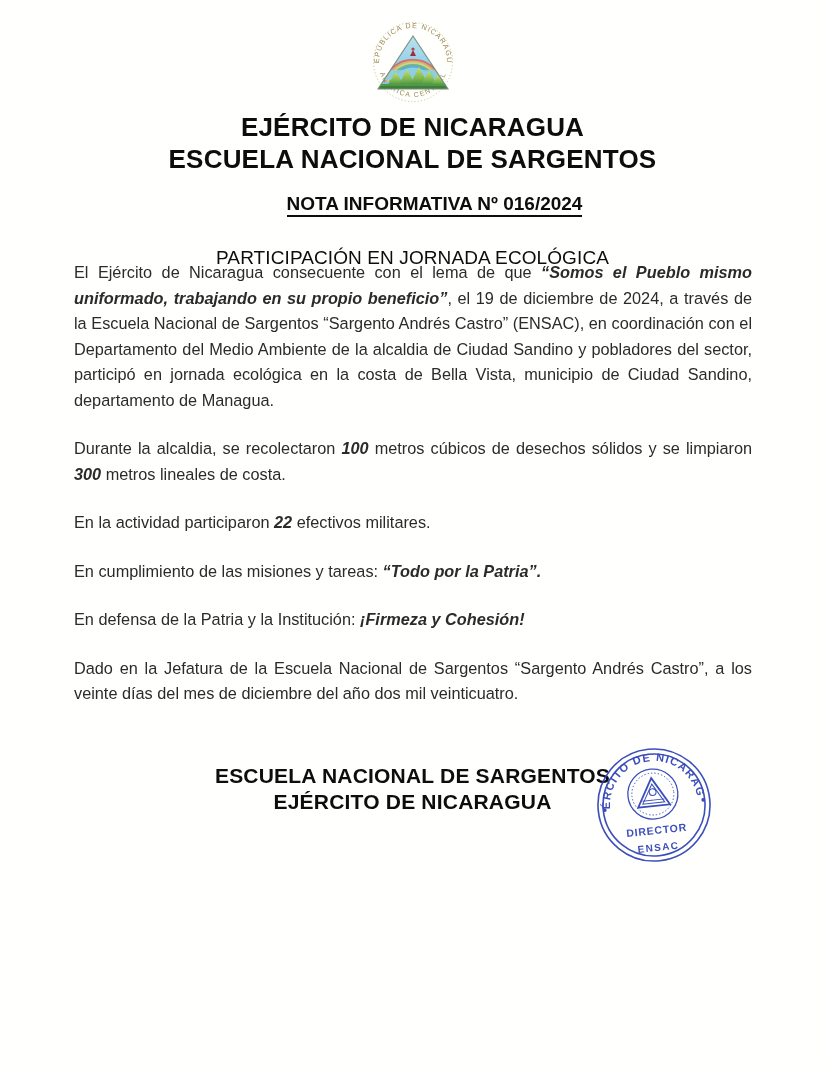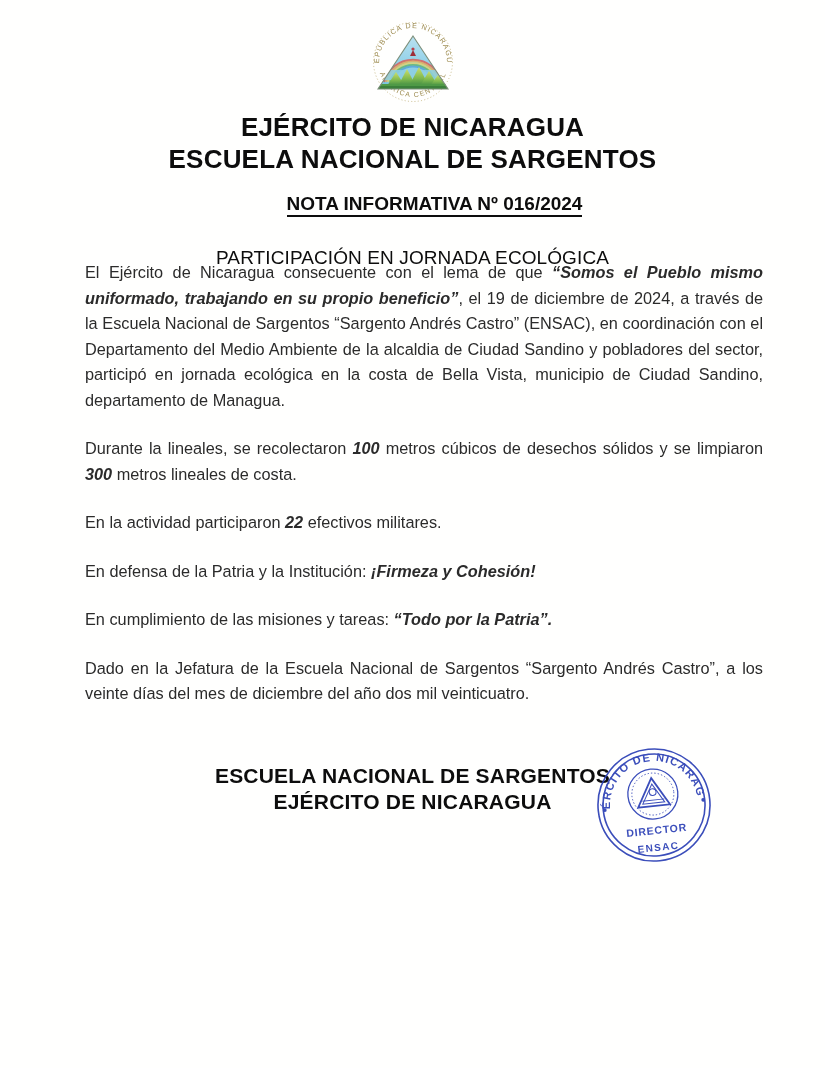--- a/index.html
+++ b/index.html
@@ -62,21 +62,21 @@
     margin-top: 32px;
     font-size: 19px;
     font-weight: normal;
     color: #0d0d0d;
     letter-spacing: 0.1px;
   }
 
   
   .body-block {
     position: absolute;
-    left: 85px;
+    left: 74px;
     top: 260px;
     width: 678px;
   }
   p.para {
     margin: 0 0 23px 0;
     font-size: 16.3px;
     line-height: 25.5px;
     text-align: justify;
     color: #2b2b2b;
   }
@@ -190,34 +190,34 @@
     <div class="subject-line">PARTICIPACIÓN EN JORNADA ECOLÓGICA</div>
   </div>
 
   <div class="body-block">
 
     <p class="para">
       <span>El Ejército de Nicaragua consecuente con el lema de que </span><span class="bi">“Somos el Pueblo mismo uniformado, trabajando en su propio beneficio”</span><span>, el 19 de diciembre de 2024, a través de la Escuela Nacional de Sargentos “Sargento Andrés Castro” (ENSAC), en coordinación con el Departamento del Medio Ambiente de la alcaldia de Ciudad Sandino y pobladores del sector, participó en jornada ecológica en la costa de Bella Vista, municipio de Ciudad Sandino, departamento de Managua.</span>
     </p>
 
     <p class="para">
-      <span>Durante la lineales, se recolectaron </span><span class="b">100</span><span> metros cúbicos de desechos sólidos y se limpiaron </span><span class="b">300</span><span> metros lineales de costa.</span>
+      <span>Durante la alcaldia, se recolectaron </span><span class="b">100</span><span> metros cúbicos de desechos sólidos y se limpiaron </span><span class="b">300</span><span> metros lineales de costa.</span>
     </p>
 
 
     <p class="para">
       <span>En la actividad participaron </span><span class="b">22</span><span> efectivos militares.</span>
     </p>
 
     <p class="para">
+      <span>En cumplimiento de las misiones y tareas: </span><span class="bi">“Todo por la Patria”.</span>
+    </p>
+
+    <p class="para">
       <span>En defensa de la Patria y la Institución: </span><span class="bi">¡Firmeza y Cohesión!</span>
-    </p>
-
-    <p class="para">
-      <span>En cumplimiento de las misiones y tareas: </span><span class="bi">“Todo por la Patria”.</span>
     </p>
 
     <p class="para last">Dado en la Jefatura de la Escuela Nacional de Sargentos “Sargento Andrés Castro”, a los veinte días del mes de diciembre del año dos mil veinticuatro.</p>
   </div>
 
   <div class="signature">
     <div class="sig-line">ESCUELA NACIONAL DE SARGENTOS</div>
     <div class="sig-line">EJÉRCITO DE NICARAGUA</div>
   </div>
 

